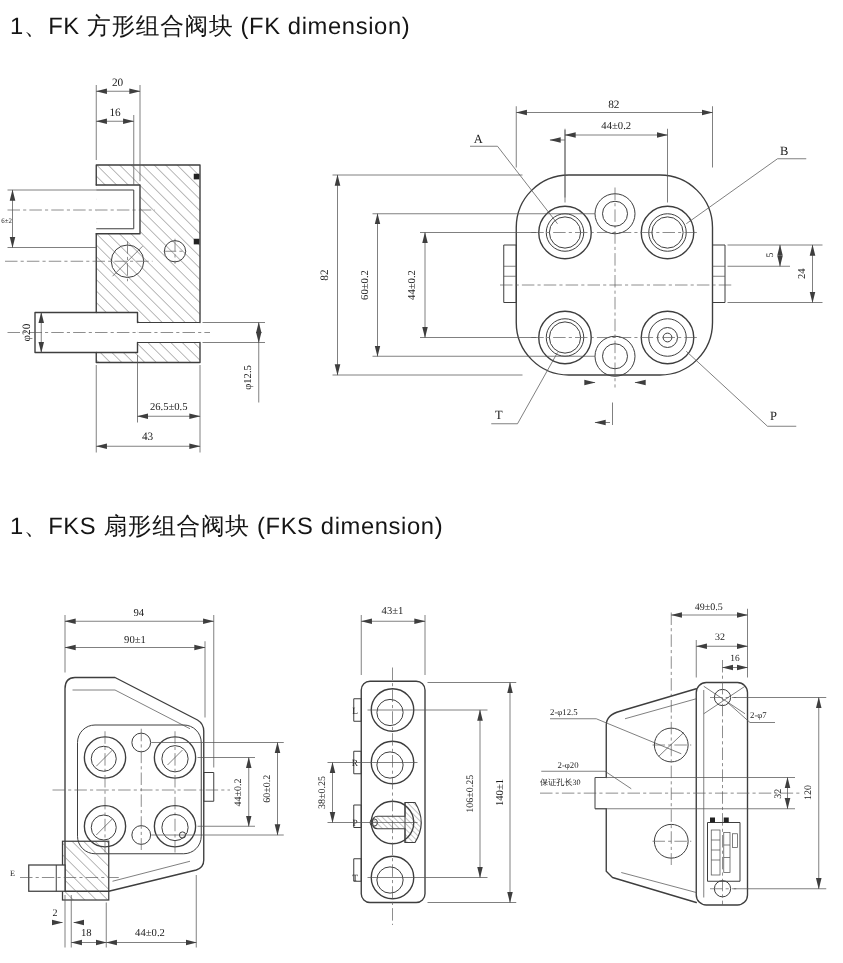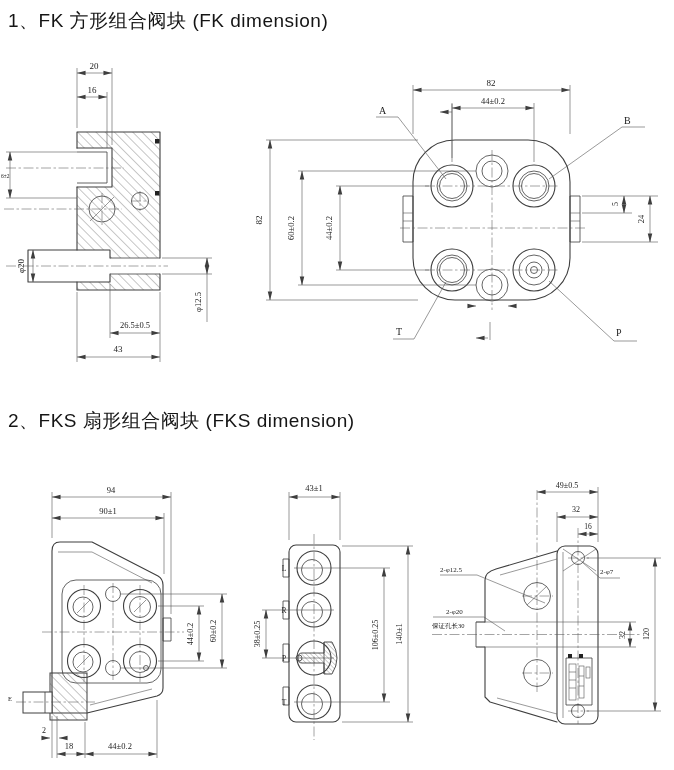--- a/index.html
+++ b/index.html
@@ -17,21 +17,21 @@
   .tl{fill:none;stroke:#555;stroke-width:0.6}
   .cl{fill:none;stroke:#5a5a5a;stroke-width:0.55;stroke-dasharray:10 2.5 2.5 2.5}
   .wf{fill:#ffffff;stroke:none}
 </style>
 </head>
 <body>
 
 <div class="page">
 
   <div class="title t1">1、FK 方形组合阀块  (FK dimension)</div>
-  <div class="title t2">2、FKS 扇形组合阀块  (FKS dimension)</div>
+  <div class="title t2">1、FKS 扇形组合阀块  (FKS dimension)</div>
 
   <svg width="674" height="770" viewBox="0 0 674 770">
     <defs>
       <pattern id="h45" patternUnits="userSpaceOnUse" width="6.5" height="6.5" patternTransform="rotate(-45)">
         <line x1="0" y1="0" x2="0" y2="6.5" stroke="#606060" stroke-width="0.7"></line>
       </pattern>
       <pattern id="hD" patternUnits="userSpaceOnUse" width="3.2" height="3.2" patternTransform="rotate(-45)">
         <line x1="0" y1="0" x2="0" y2="3.2" stroke="#555" stroke-width="0.55"></line>
       </pattern>
       <marker id="ma" viewBox="0 0 10 6" refX="9.5" refY="3" markerWidth="9" markerHeight="5.4" markerUnits="userSpaceOnUse" orient="auto-start-reverse">

